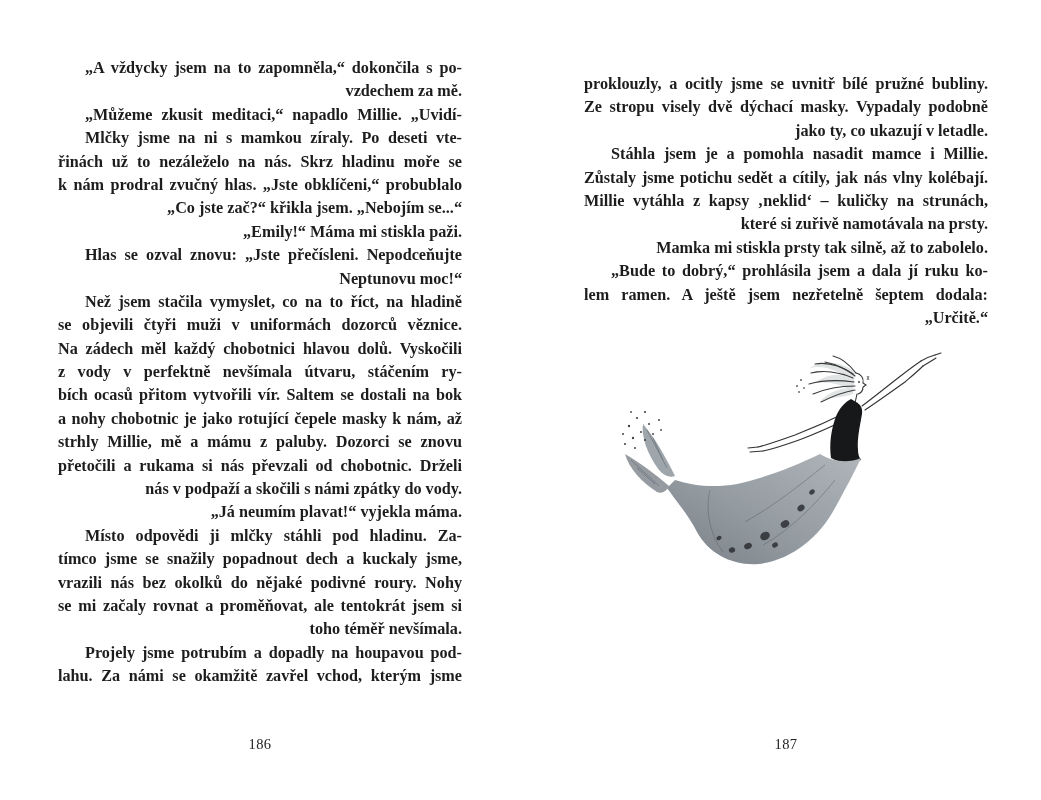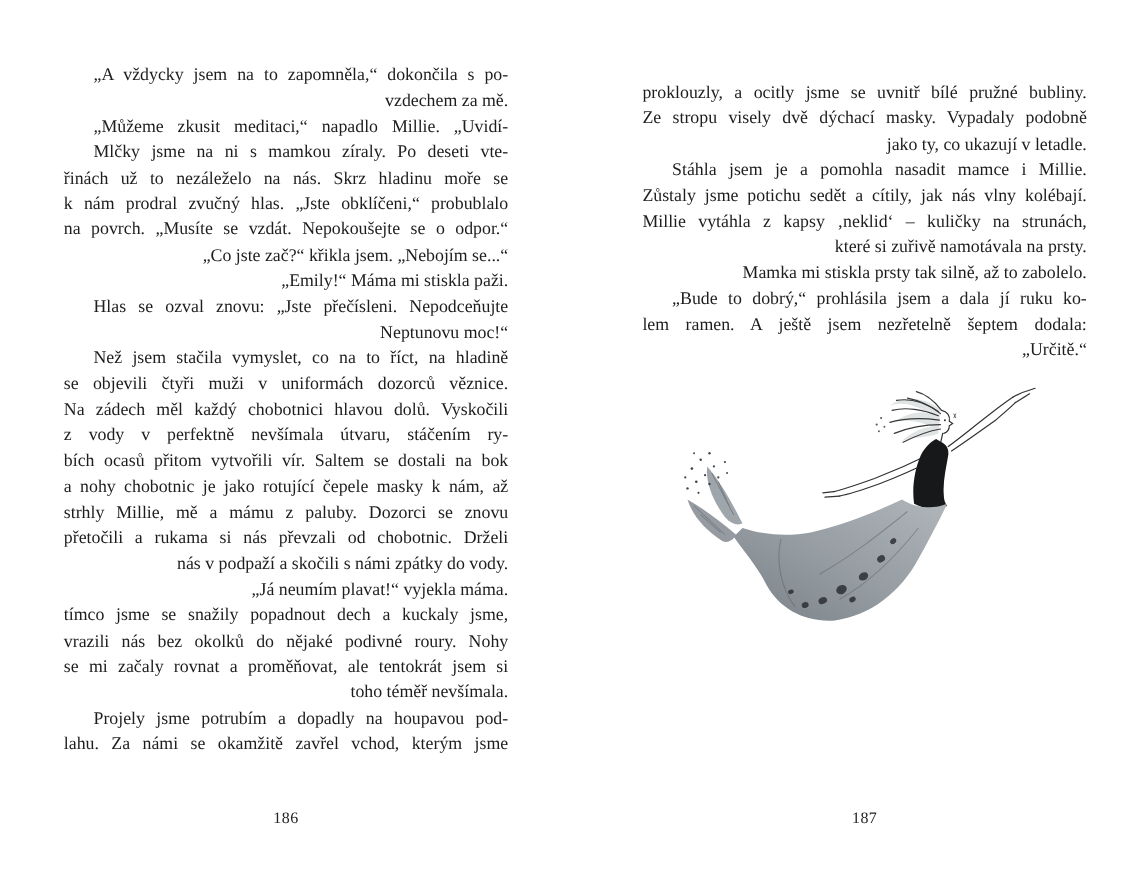--- a/index.html
+++ b/index.html
@@ -1,20 +1,20 @@
 <!DOCTYPE html>
 <html><head>
 <meta charset="utf-8">
 <style>
   html,body{margin:0;padding:0;background:#ffffff;}
   .spread{
     position:relative;width:1041px;height:800px;background:#ffffff;
     font-family:"Liberation Serif","DejaVu Serif",serif;color:#1d1d1d;overflow:hidden;
   }
-  .textblock{position:absolute;top:57px;width:404px;font-size:16.2px;line-height:23.4px;}
+  .textblock{position:absolute;top:57px;width:404px;font-size:16.2px;line-height:23.4px;font-weight:bold;}
   .textblock.tleft{left:58px;}
   .textblock.tright{left:584px;margin-top:16px;}
   .line{height:23.4px;white-space:normal;text-align:right;}
   .line.just{text-align:justify;text-align-last:justify;text-justify:inter-word;}
   .line.indent{text-indent:27px;}
   .pagenum{position:absolute;top:736px;width:404px;text-align:center;font-size:14.5px;letter-spacing:.4px;color:#222;}
   .pagenum.pleft{left:58px;}
   .pagenum.pright{left:584px;}
   .illus{position:absolute;left:615px;top:340px;width:330px;height:230px;}
 </style>
@@ -23,35 +23,35 @@
 
 <div class="spread">
 
   <div class="textblock tleft">
       <div class="line indent just">„A vždycky jsem na to zapomněla,“ dokončila s po-</div>
       <div class="line">vzdechem za mě.</div>
       <div class="line indent just">„Můžeme zkusit meditaci,“ napadlo Millie. „Uvidí-</div>
       <div class="line indent just">Mlčky jsme na ni s mamkou zíraly. Po deseti vte-</div>
       <div class="line just">řinách už to nezáleželo na nás. Skrz hladinu moře se</div>
       <div class="line just">k nám prodral zvučný hlas. „Jste obklíčeni,“ probublalo</div>
-      <div class="line just">na povrch. „Musíte se vzdát. Nepokoušejte se o odpor.“</div>
       <div class="line indent">„Co jste zač?“ křikla jsem. „Nebojím se...“</div>
       <div class="line indent">„Emily!“ Máma mi stiskla paži.</div>
       <div class="line indent just">Hlas se ozval znovu: „Jste přečísleni. Nepodceňujte</div>
       <div class="line">Neptunovu moc!“</div>
       <div class="line indent just">Než jsem stačila vymyslet, co na to říct, na hladině</div>
       <div class="line just">se objevili čtyři muži v uniformách dozorců věznice.</div>
       <div class="line just">Na zádech měl každý chobotnici hlavou dolů. Vyskočili</div>
       <div class="line just">z vody v perfektně nevšímala útvaru, stáčením ry-</div>
       <div class="line just">bích ocasů přitom vytvořili vír. Saltem se dostali na bok</div>
       <div class="line just">a nohy chobotnic je jako rotující čepele masky k nám, až</div>
       <div class="line just">strhly Millie, mě a mámu z paluby. Dozorci se znovu</div>
       <div class="line just">přetočili a rukama si nás převzali od chobotnic. Drželi</div>
       <div class="line">nás v podpaží a skočili s námi zpátky do vody.</div>
       <div class="line indent">„Já neumím plavat!“ vyjekla máma.</div>
+      <div class="line indent just">Místo odpovědi ji mlčky stáhli pod hladinu. Za-</div>
       <div class="line just">tímco jsme se snažily popadnout dech a kuckaly jsme,</div>
       <div class="line just">vrazili nás bez okolků do nějaké podivné roury. Nohy</div>
       <div class="line just">se mi začaly rovnat a proměňovat, ale tentokrát jsem si</div>
       <div class="line">toho téměř nevšímala.</div>
       <div class="line indent just">Projely jsme potrubím a dopadly na houpavou pod-</div>
       <div class="line just">lahu. Za námi se okamžitě zavřel vchod, kterým jsme</div>
     </div>
   <div class="pagenum pleft">186</div>
 
   <div class="textblock tright">

